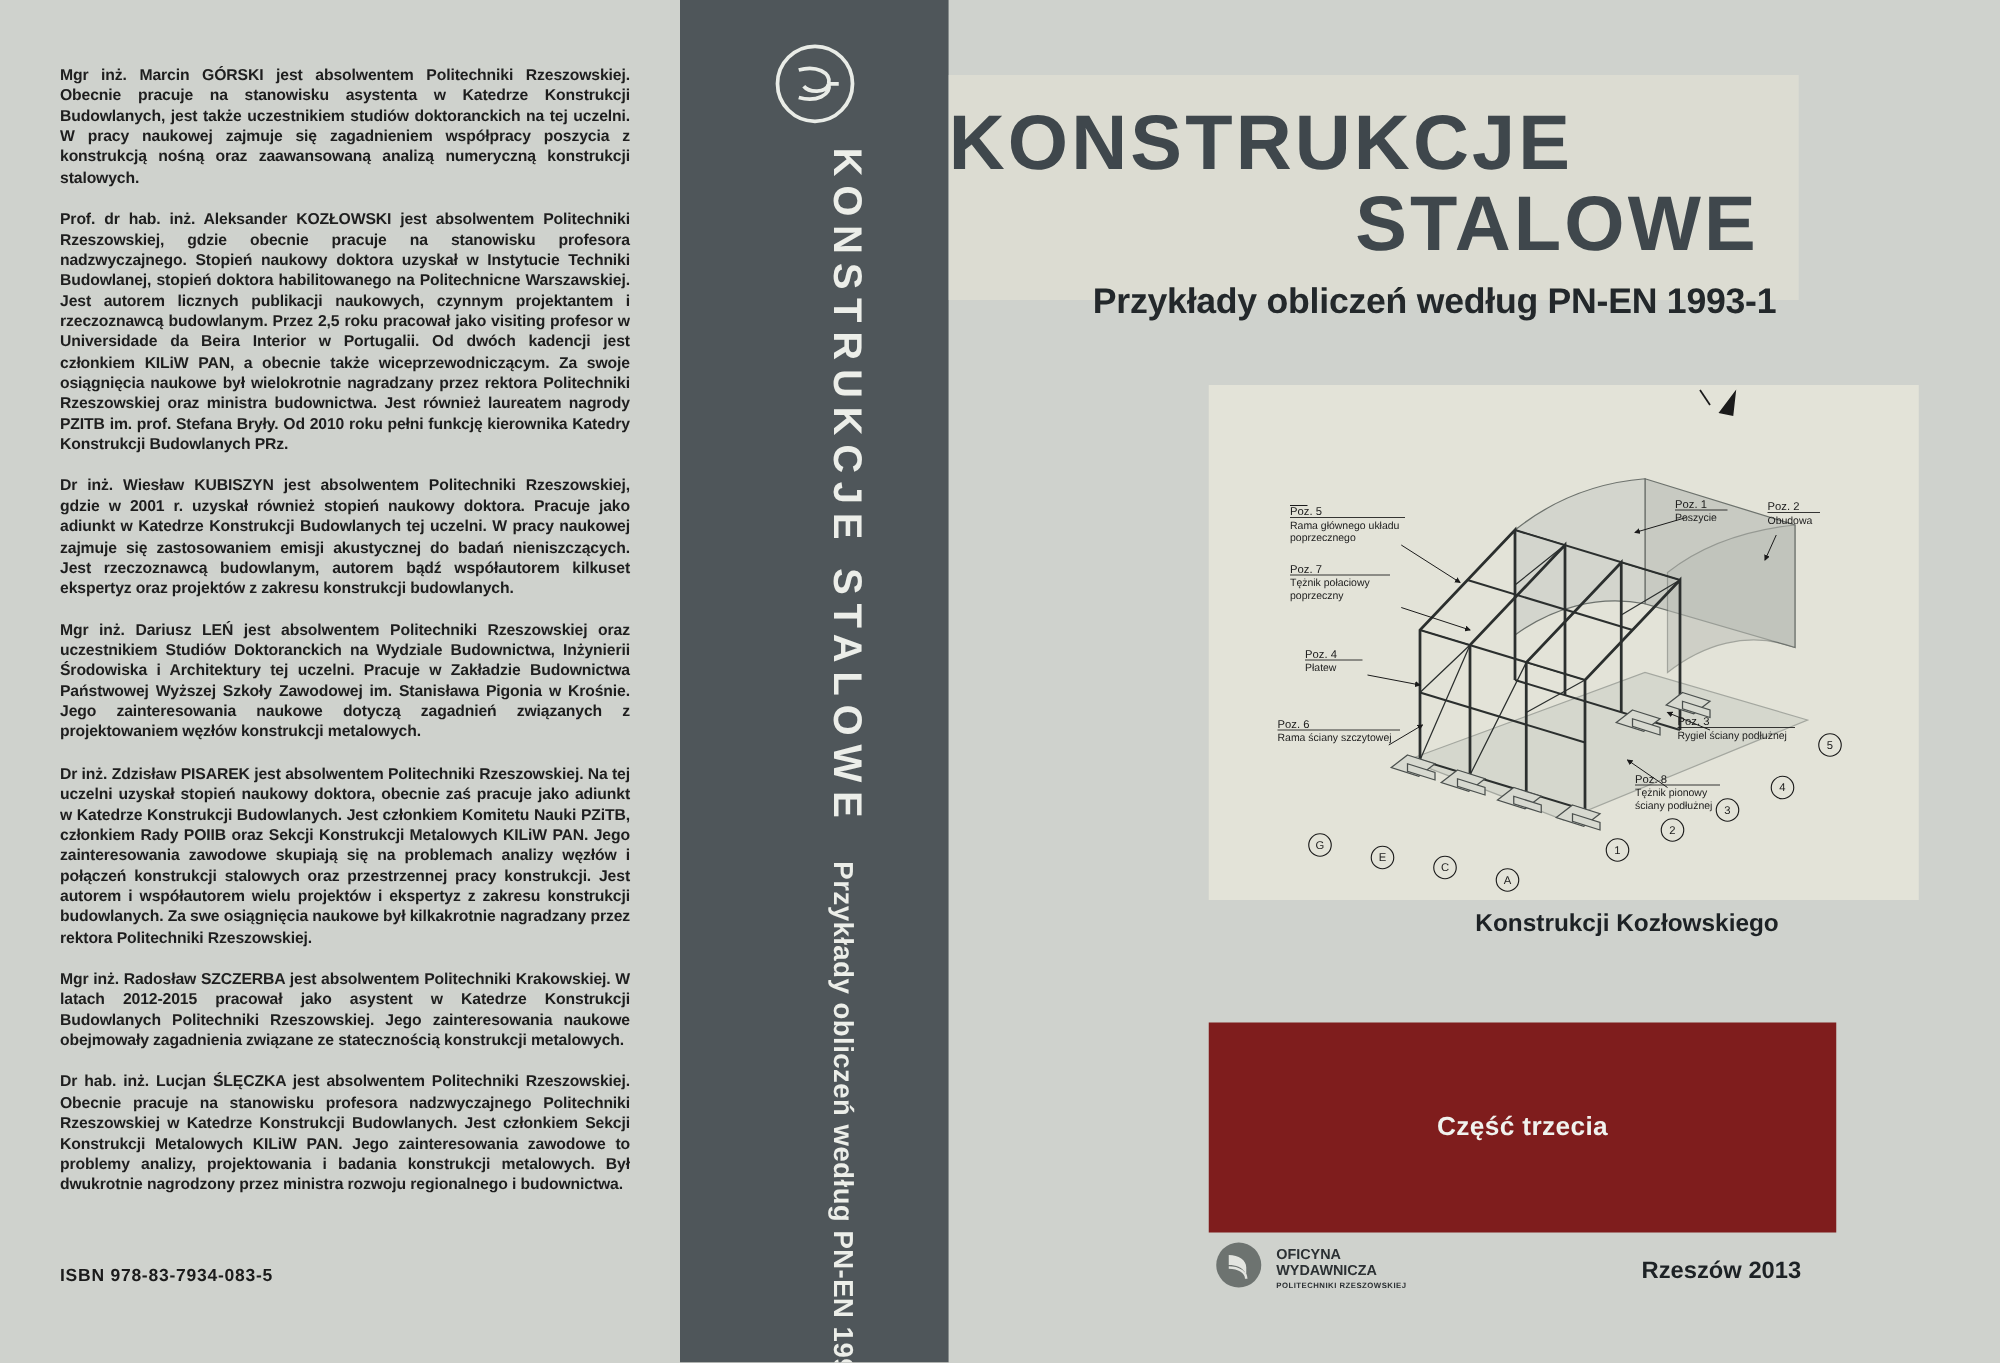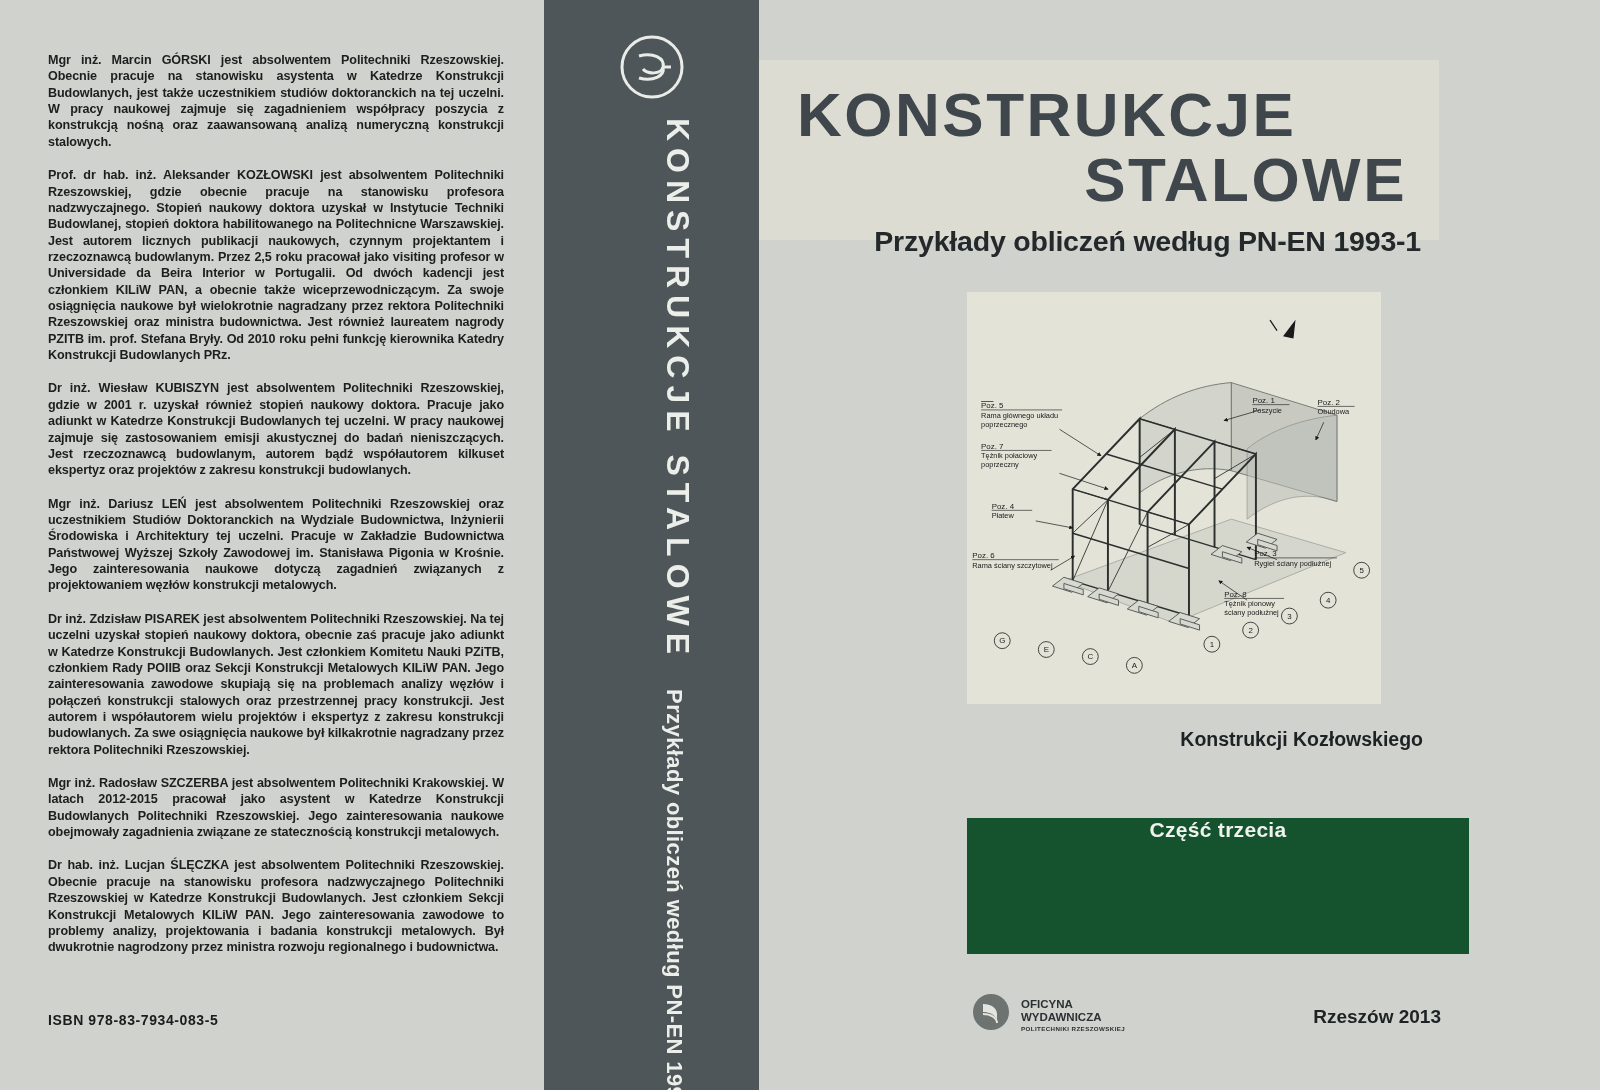--- a/index.html
+++ b/index.html
@@ -100,21 +100,20 @@
     background:#dcdcd2;
     padding:22px 0 26px 0;
     box-sizing:border-box;
   }
   .title-line1{
     font-size:62px;
     font-weight:bold;
     letter-spacing:2.5px;
     color:#3f474c;
     text-align:left;
-    padding-left:38px;
     line-height:1.05;
   }
   .title-line2{
     font-size:62px;
     font-weight:bold;
     letter-spacing:2.5px;
     color:#3f474c;
     text-align:right;
     padding-right:32px;
     line-height:1.08;
@@ -128,46 +127,47 @@
     padding-right:28px;
     box-sizing:border-box;
     font-size:28.5px;
     font-weight:bold;
     color:#23282b;
     letter-spacing:-0.2px;
   }
 
   .figure{
     position:absolute;
-    top:292px;left:208px;
-    width:414px;height:412px;
+    top:308px;left:208px;
+    width:568px;height:412px;
     background:#e3e3d8;
     border:0;
   }
   .figure svg{display:block;width:100%;height:100%;}
 
   .editor{
     position:absolute;
     top:725px;left:0;width:690px;
     text-align:right;padding-right:26px;
     box-sizing:border-box;
     font-size:19.5px;
     font-weight:bold;
     color:#1d2225;
     line-height:1.5;
   }
   .part-block{
     position:absolute;
     left:208px;top:818px;
-    width:502px;height:136px;
-    background:#14532d;
+    width:502px;height:168px;
+    background:#7f1d1d;
     color:#f0f2ee;
     display:flex;
     flex-direction:column;
     align-items:center;
+    justify-content:center;
   }
   .part-small{font-size:21px;font-weight:bold;letter-spacing:0.3px;}
   .part-big{font-size:40px;font-weight:bold;letter-spacing:2px;margin-top:4px;}
 
   .publisher{
     position:absolute;
     left:212px;bottom:58px;
     display:flex;align-items:flex-end;gap:10px;
   }
   .publisher .logo{width:40px;height:40px;}

